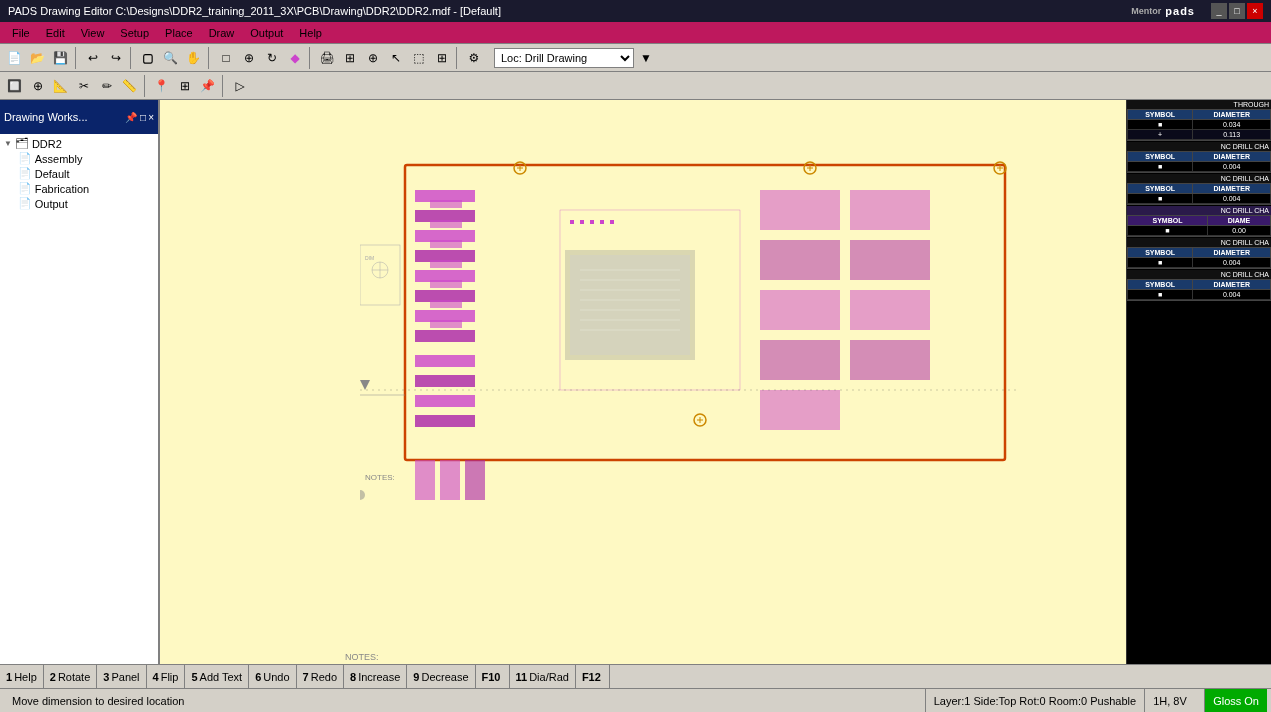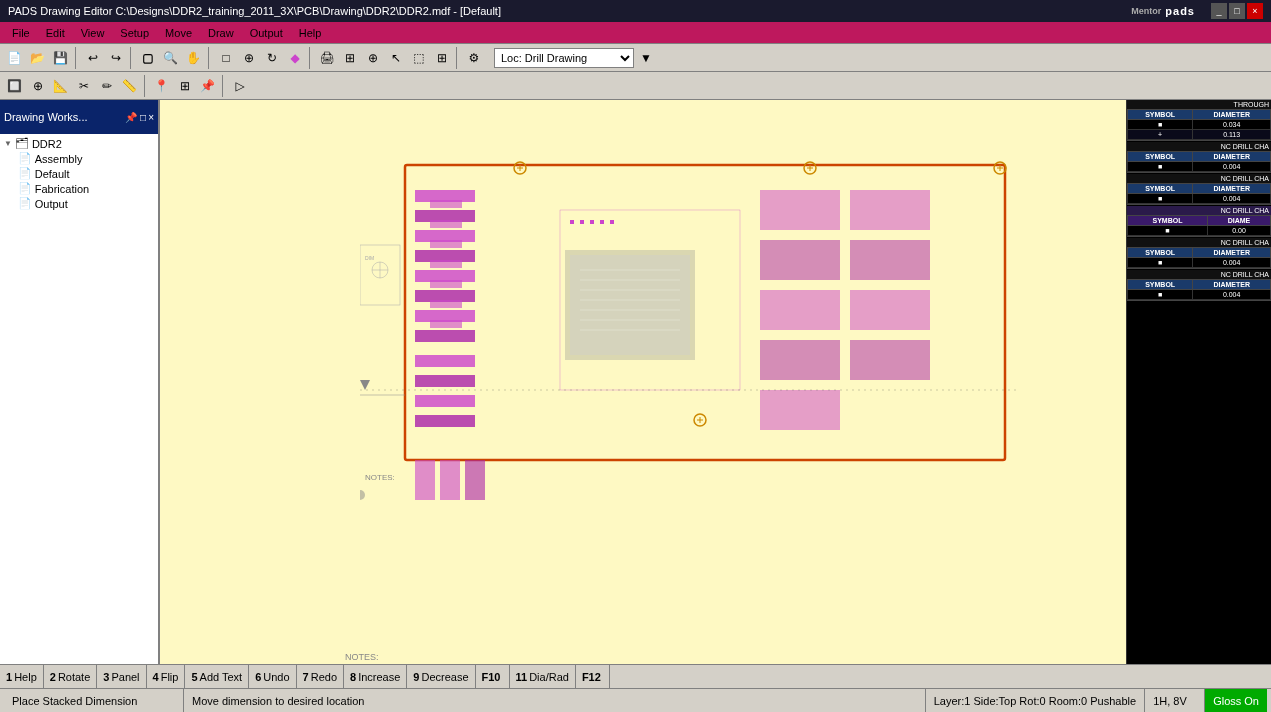--- a/index.html
+++ b/index.html
@@ -195,21 +195,21 @@
       <div class="win-btn" style="background:#c00;">×</div>
     </div>
   </div>
 </div>
 
 <div id="menu-bar">
   <div class="menu-item">File</div>
   <div class="menu-item">Edit</div>
   <div class="menu-item">View</div>
   <div class="menu-item">Setup</div>
-  <div class="menu-item">Move</div>
+  <div class="menu-item">Place</div>
   <div class="menu-item">Draw</div>
   <div class="menu-item">Output</div>
   <div class="menu-item">Help</div>
 </div>
 
 <div id="toolbar1">
   <div class="tb-btn" title="New">📄</div>
   <div class="tb-btn" title="Open">📂</div>
   <div class="tb-btn" title="Save">💾</div>
   <div class="tb-sep"></div>
@@ -555,18 +555,17 @@
   <div class="fn-item">
     <span class="fn-num">11</span>
     <span>Dia/Rad</span>
   </div>
   <div class="fn-item">
     <span class="fn-num">F12</span>
   </div>
 </div>
 
 <div id="status-bar">
-  <div class="status-item" style="min-width:180px;">Place Stacked Dimension</div>
   <div class="status-item" style="flex:1;">Move dimension to desired location</div>
   <div class="status-item">Layer:1 Side:Top Rot:0 Room:0  Pushable</div>
   <div class="status-item" style="min-width:60px;">1H, 8V</div>
   <div class="status-item green-bg">Gloss On</div>
 </div>
 
 </body></html>

